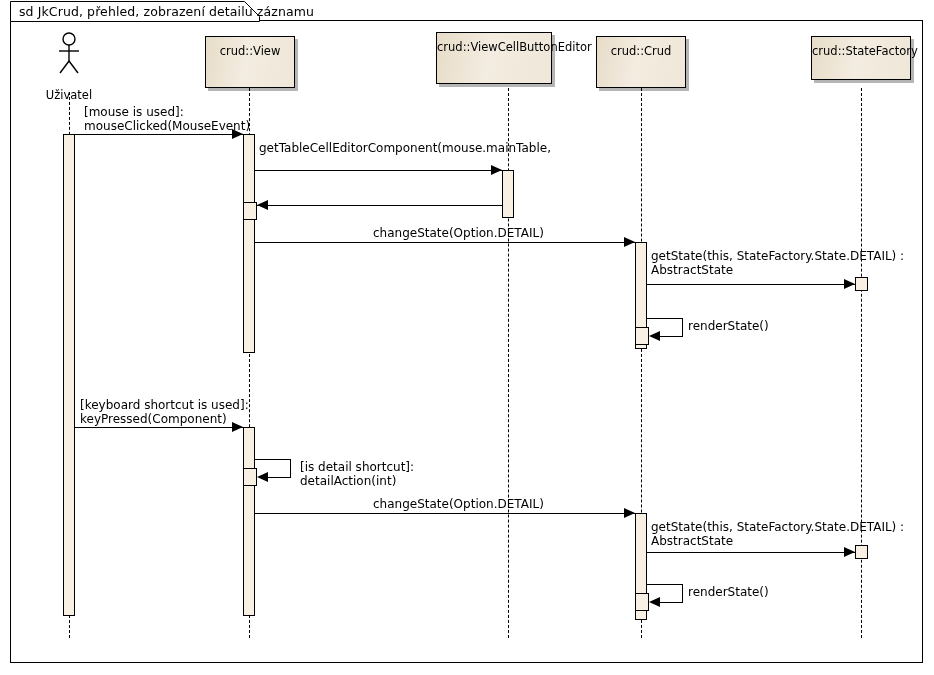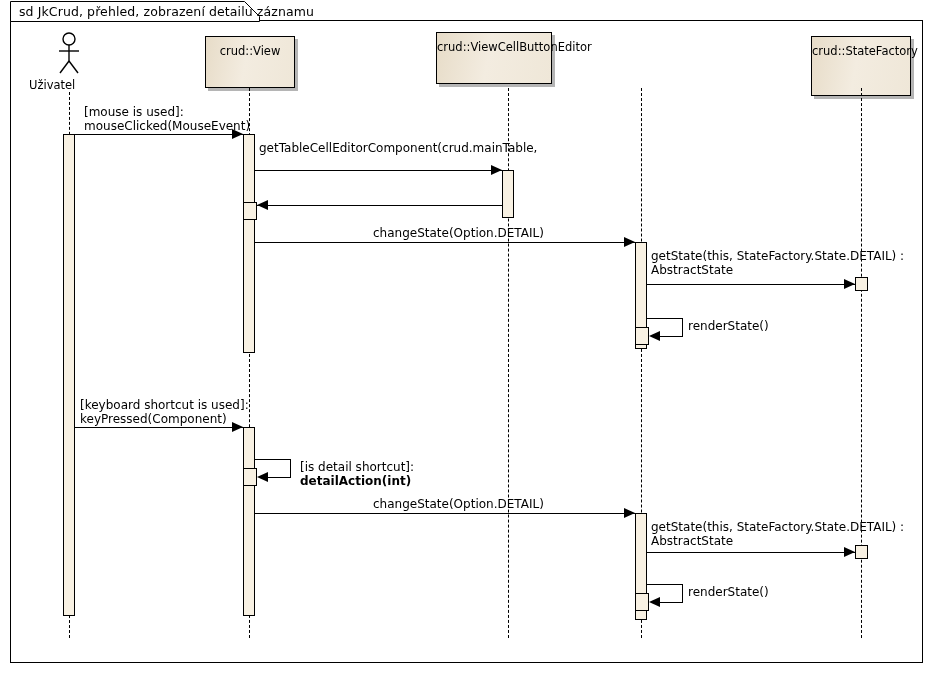--- a/index.html
+++ b/index.html
@@ -34,21 +34,21 @@
   .msg-label{position:absolute;font-size:12px;color:#000;white-space:pre;line-height:14px;}
 
   
   .self-top{position:absolute;height:0;border-top:1px solid #000;}
   .self-right{position:absolute;width:0;border-left:1px solid #000;}
   .self-bottom{position:absolute;height:0;border-top:1px solid #000;}
 
   
   .actor{position:absolute;}
   .actor svg{display:block;}
-  .actor-label{position:absolute;font-size:11.5px;color:#000;white-space:nowrap;}
+  .actor-label{position:absolute;font-size:11.5px;color:#000;white-space:nowrap;text-align:center;margin-top:10px;}
 </style>
 </head>
 <body>
 
 <div id="stage">
 
   <div class="frame-body" style="left:10px;top:20px;width:913px;height:643px;"></div>
 
   <div class="frame-tab" style="left:10px;top:1px;width:250px;height:21px;">
     <svg class="tab-shape" viewBox="0 0 250 21" preserveAspectRatio="none">
@@ -69,22 +69,25 @@
   <div class="actor-label" style="left:29px;top:78px;width:80px;">Uživatel</div>
 
   <div class="lifeline-head" style="left:205px;top:36px;width:90px;height:52px;">
     <div class="head-label">crud::View</div>
   </div>
 
   <div class="lifeline-head" style="left:436px;top:32px;width:116px;height:52px;">
     <div class="head-label">crud::ViewCellButtonEditor</div>
   </div>
 
+  <div class="lifeline-head" style="left:596px;top:36px;width:90px;height:52px;">
+    <div class="head-label">crud::Crud</div>
+  </div>
 
-  <div class="lifeline-head" style="left:811px;top:36px;width:100px;height:60px;">
+  <div class="lifeline-head" style="left:811px;top:36px;width:100px;height:44px;">
     <div class="head-label">crud::StateFactory</div>
   </div>
 
   <div class="lifeline" style="left:69px;top:92px;height:546px;"></div>
   <div class="lifeline" style="left:249px;top:88px;height:550px;"></div>
   <div class="lifeline" style="left:508px;top:88px;height:550px;"></div>
   <div class="lifeline" style="left:641px;top:88px;height:550px;"></div>
   <div class="lifeline" style="left:861px;top:88px;height:550px;"></div>
 
   <div class="activation" style="left:63px;top:134px;width:12px;height:482px;"></div>
@@ -105,21 +108,21 @@
   <div class="activation" style="left:635px;top:513px;width:12px;height:107px;"></div>
   <div class="activation" style="left:635px;top:593px;width:14px;height:18px;"></div>
 
   <div class="activation" style="left:855px;top:545px;width:13px;height:14px;"></div>
 
   <div class="msg-label" style="left:84px;top:105px;">[mouse is used]:</div>
   <div class="msg-label" style="left:84px;top:119px;">mouseClicked(MouseEvent)</div>
   <div class="msg-line" style="left:75px;top:134px;width:168px;"></div>
   <div class="arrow-r" style="left:232px;top:129px;"></div>
 
-  <div class="msg-label" style="left:259px;top:141px;">getTableCellEditorComponent(crud.mainTable,</div>
+  <div class="msg-label" style="left:259px;top:141px;">getTableCellEditorComponent(mouse.mainTable,</div>
   <div class="msg-line" style="left:255px;top:170px;width:247px;"></div>
   <div class="arrow-r" style="left:491px;top:165px;"></div>
 
   <div class="msg-line" style="left:257px;top:205px;width:245px;"></div>
   <div class="arrow-l" style="left:257px;top:200px;"></div>
 
   <div class="msg-label" style="left:373px;top:226px;">changeState(Option.DETAIL)</div>
   <div class="msg-line" style="left:255px;top:242px;width:380px;"></div>
   <div class="arrow-r" style="left:624px;top:237px;"></div>
 
@@ -137,21 +140,21 @@
   <div class="msg-label" style="left:80px;top:398px;">[keyboard shortcut is used]:</div>
   <div class="msg-label" style="left:80px;top:412px;">keyPressed(Component)</div>
   <div class="msg-line" style="left:75px;top:427px;width:168px;"></div>
   <div class="arrow-r" style="left:232px;top:422px;"></div>
 
   <div class="self-top" style="left:255px;top:459px;width:36px;"></div>
   <div class="self-right" style="left:290px;top:459px;height:18px;"></div>
   <div class="self-bottom" style="left:268px;top:477px;width:23px;"></div>
   <div class="arrow-l" style="left:257px;top:472px;"></div>
   <div class="msg-label" style="left:300px;top:460px;">[is detail shortcut]:</div>
-  <div class="msg-label" style="left:300px;top:474px;font-weight:bold;">detailAction(int)</div>
+  <div class="msg-label" style="left:300px;top:474px;">detailAction(int)</div>
 
   <div class="msg-label" style="left:373px;top:497px;">changeState(Option.DETAIL)</div>
   <div class="msg-line" style="left:255px;top:513px;width:380px;"></div>
   <div class="arrow-r" style="left:624px;top:508px;"></div>
 
   <div class="msg-label" style="left:651px;top:520px;">getState(this, StateFactory.State.DETAIL) :</div>
   <div class="msg-label" style="left:651px;top:534px;">AbstractState</div>
   <div class="msg-line" style="left:647px;top:552px;width:208px;"></div>
   <div class="arrow-r" style="left:844px;top:547px;"></div>
 

